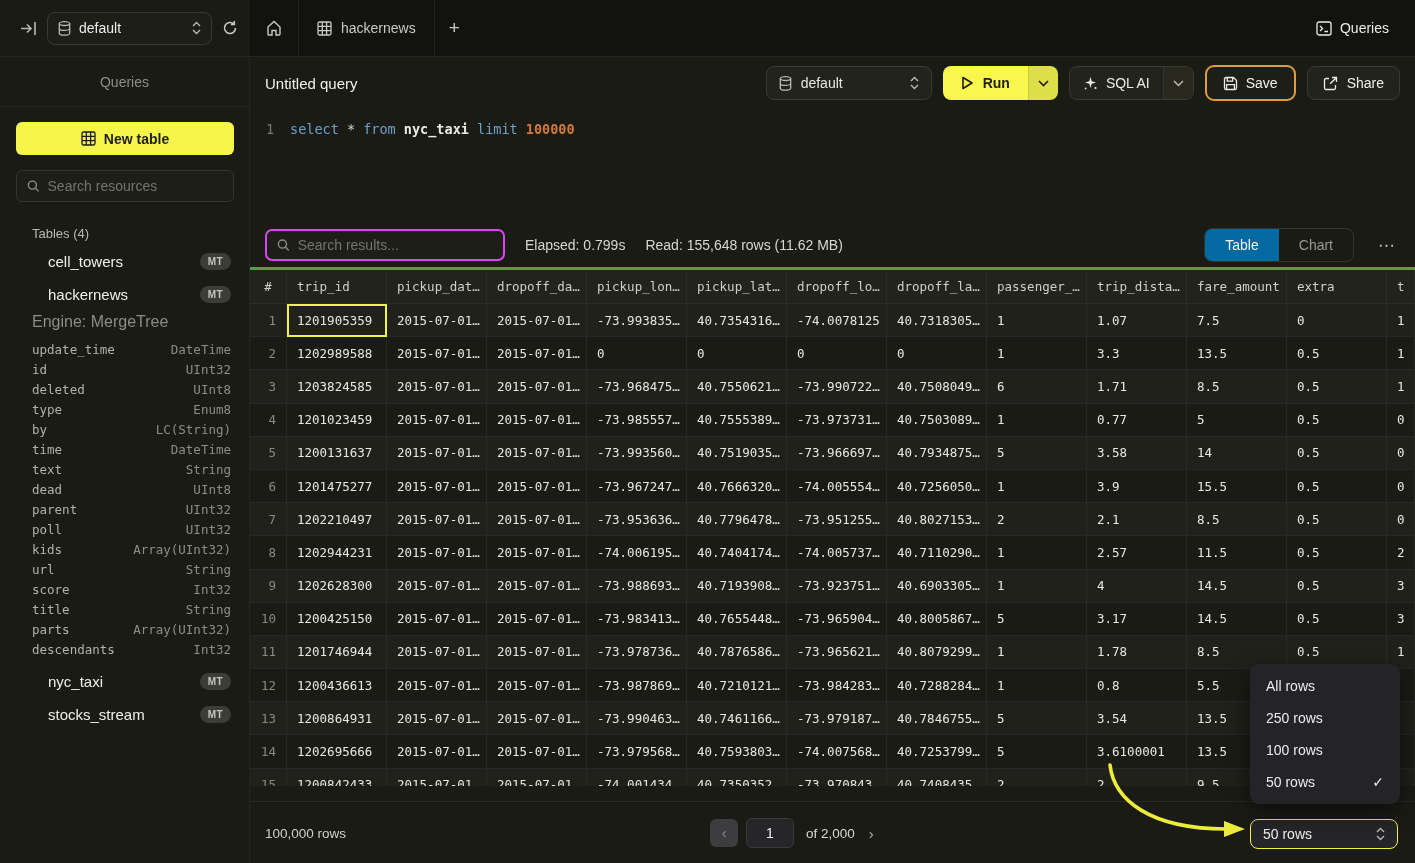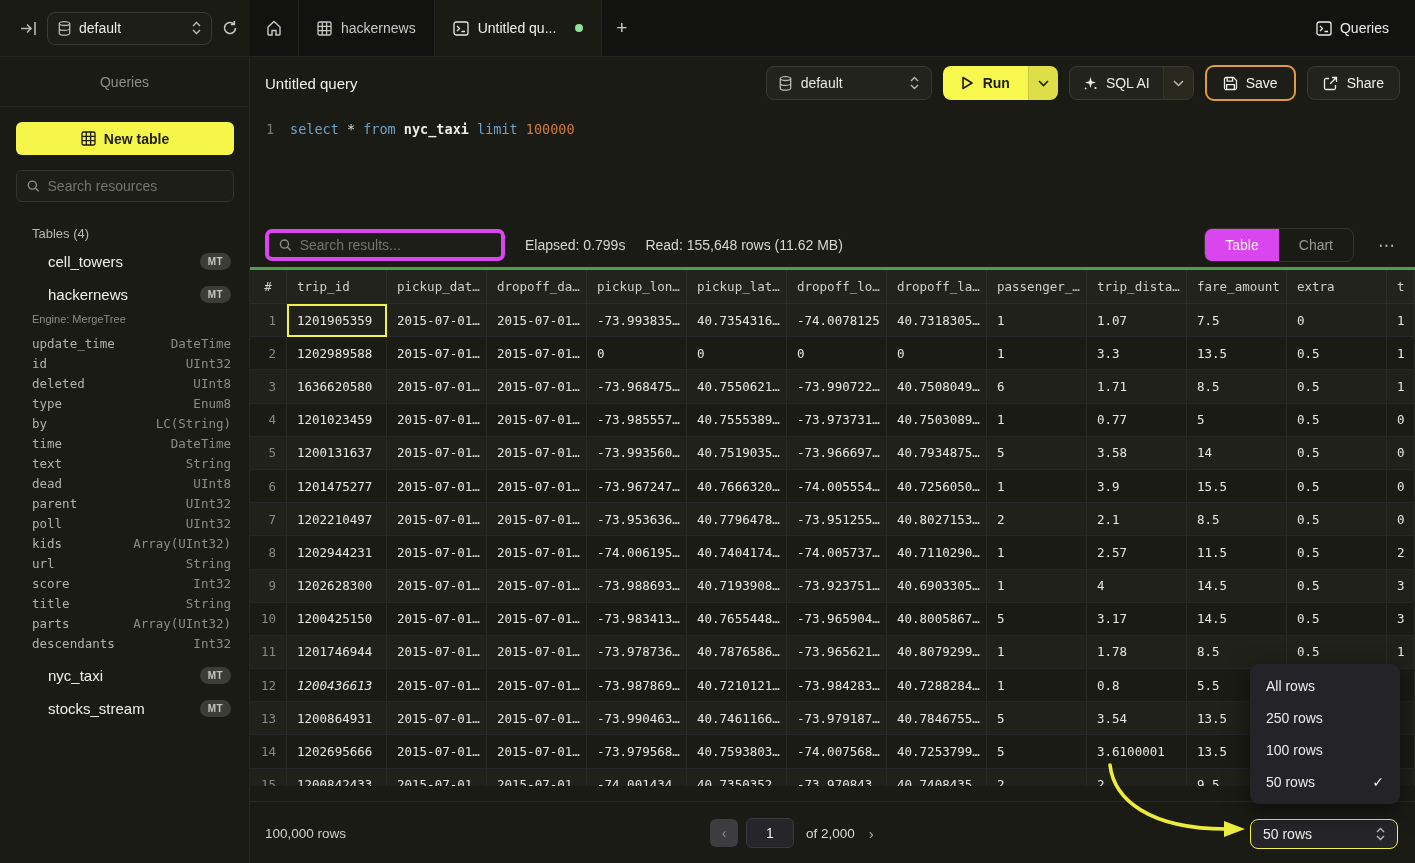--- a/index.html
+++ b/index.html
@@ -32,21 +32,21 @@
   .side-tab.active { color:#f0f0ec; }
   .side-tab.active::after { content:""; position:absolute; left:0; right:0; bottom:-1px; height:3px; background:#f6f64a; }
   .new-table-btn { margin:15px 16px 0; width:218px; height:33px; background:#f6f64a; color:#1d1d15; border:none; border-radius:6px; font-size:14px; font-weight:600; display:flex; align-items:center; justify-content:center; gap:8px; cursor:pointer;}
   .side-search { margin:15px 16px 0; width:218px; height:32px; border:1px solid #34342e; border-radius:6px; background:#1e1e19; display:flex; align-items:center; gap:8px; padding:0 10px;}
   .side-search input { background:none; border:none; outline:none; color:#d8d8d2; font-size:14px; width:100%; font-family:inherit;}
   .side-search input::placeholder { color:#75756e; }
   .side-section { margin:24px 0 0 32px; color:#b9b9b2; font-size:13px;}
   .tbl-item { display:flex; align-items:center; margin:0 18px 0 48px; height:33px; cursor:pointer;}
   .tbl-item .nm { font-size:15px; font-weight:500; color:#f0f0ea;}
   .badge { margin-left:auto; background:#3d3d37; color:#c6c6bf; font-size:10px; font-weight:600; padding:3px 8px; border-radius:9px; letter-spacing:.4px;}
-  .engine-line { margin:2px 0 8px 32px; color:#8d8d86; font-size:11px;}
+  .engine-line { margin:2px 0 8px 32px; color:#8d8d86; font-size:16px;}
   .schema { margin:0 18px 6px 32px; }
   .schema-row { display:flex; justify-content:space-between; height:20px; align-items:center; cursor:default;}
   .schema-name { font-family:"DejaVu Sans Mono", monospace; font-size:12.5px; color:#b2b2ab;}
   .schema-type { font-family:"DejaVu Sans Mono", monospace; font-size:12.5px; color:#8d8d86;}
 
   
   .main { position:absolute; top:58px; left:250px; right:0; bottom:0; }
   .qtoolbar { position:absolute; top:0; left:0; right:0; height:50px; display:flex; align-items:center; padding:0 15px;}
   .q-title { font-size:15px; color:#f0f0ec; }
   .qt-right { margin-left:auto; display:flex; align-items:center; gap:11px; }
@@ -61,31 +61,31 @@
   .save-btn { display:flex; align-items:center; gap:8px; height:36px; padding:0 16px; border:2px solid #df9c3e; border-radius:9px; background:#1e1e19; color:#f0f0ec; font-weight:500; cursor:pointer; font-size:14px;}
   .share-btn { display:flex; align-items:center; gap:9px; height:34px; padding:0 15px; border:1px solid #3a3a33; border-radius:8px; background:#23231d; color:#f0f0ec; font-weight:500; cursor:pointer; font-size:14px;}
 
   
   .editor { position:absolute; top:50px; left:0; right:0; height:115px; font-family:"DejaVu Sans Mono", monospace; font-size:13.5px;}
   .code-line { display:flex; padding-top:13px; }
   .gutter { width:40px; text-align:center; color:#7a7a73; flex:none;}
   .tok-keyword { color:#6ea1c8;margin-top:10px; }
   .tok-operator { color:#d8d8d2; }
   .tok-identifier { color:#ecece6; font-weight:700; }
-  .tok-number { color:#cf7a3f; }
+  .tok-number { color:#cf7a3f;font-weight:bold; }
 
   
   .results-bar { position:absolute; top:165px; left:0; right:0; height:44px; display:flex; align-items:center; padding:0 15px; gap:20px;}
-  .res-search { width:240px; height:32px; border:4px solid #d946ef; border-radius:7px; background:#1e1e19; display:flex; align-items:center; gap:8px; padding:0 10px; flex:none;}
+  .res-search { width:240px; height:32px; border:2px solid #d946ef; border-radius:7px; background:#1e1e19; display:flex; align-items:center; gap:8px; padding:0 10px; flex:none;}
   .res-search input { background:none; border:none; outline:none; color:#d8d8d2; font-size:14px; width:100%; font-family:inherit;}
   .res-search input::placeholder { color:#75756e; }
   .stat { color:#d8d8d2; font-size:14px; }
   .view-toggle { margin-left:auto; display:flex; border:1px solid #34342e; border-radius:8px; overflow:hidden; height:34px;}
   .vt-seg { display:flex; align-items:center; padding:0 20px; color:#9a9a93; cursor:pointer; font-size:14px;}
-  .vt-seg.active { background:#d946ef; color:#f5f5f0;justify-content:center; }
+  .vt-seg.active { background:#0369a1; color:#f5f5f0;justify-content:center; }
   .more-btn { color:#c0c0ba; font-size:17px; padding:0 4px; background:none; border:none; cursor:pointer; letter-spacing:1px;}
 
   
   .grid { position:absolute; top:209px; left:0; right:0; height:519px; overflow:hidden; border-top:3px solid #4e9e4a; font-family:"DejaVu Sans Mono", monospace; font-size:12.5px;}
   .grid-header { display:flex; height:34px; background:#23231e; border-bottom:1px solid #2e2e29; color:#d0d0ca;}
   .gh-cell { display:flex; align-items:center; padding:0 10px; border-right:1px solid #2e2e29; overflow:hidden; white-space:nowrap; flex:none;}
   .gh-cell.numcol { justify-content:center; padding:0; }
   .grid-row { display:flex; height:33.2px; }
   .grid-row.odd { background:#21211b; }
   .grid-row.even { background:#1b1b16; }
@@ -147,28 +147,20 @@
       <svg class="ic" width="16" height="16" viewBox="0 0 16 16" fill="none" stroke="#c9c9c3" stroke-width="1.4">
           <path d="M2 7l6-5.5L14 7v7a1 1 0 0 1-1 1H10v-4.5H6V15H3a1 1 0 0 1-1-1z"></path>
         </svg>
     </div>
     <div class="tab">
       <svg class="ic" width="15" height="15" viewBox="0 0 15 15" fill="none" stroke="#c9c9c3" stroke-width="1.3">
           <rect x="1" y="1" width="13" height="13" rx="1.5"></rect>
           <path d="M1 5.3h13M1 9.6h13M5.3 1v13M9.6 1v13"></path>
         </svg>
       <span>hackernews</span>
-    </div>
-    <div class="tab active">
-      <svg class="ic" width="16" height="15" viewBox="0 0 16 15" fill="none" stroke="#e8e8e3" stroke-width="1.3">
-          <rect x="1" y="1" width="14" height="13" rx="2"></rect>
-          <path d="M4 5l2.5 2.5L4 10M8.5 10.5H12"></path>
-        </svg>
-      <span>Untitled qu...</span>
-      <span class="green-dot"></span>
     </div>
     <button class="plus-btn">+</button>
     <div class="queries-top">
       <svg class="ic" width="16" height="15" viewBox="0 0 16 15" fill="none" stroke="#ececea" stroke-width="1.3">
           <rect x="1" y="1" width="14" height="13" rx="2"></rect>
           <path d="M4 5l2.5 2.5L4 10M8.5 10.5H12"></path>
         </svg>
       <span>Queries</span>
     </div>
   </div>
@@ -412,21 +404,21 @@
           <div class="gc" style="width: 100px;">0</div>
           <div class="gc" style="width: 100px;">0</div>
           <div class="gc" style="width: 100px;">1</div>
           <div class="gc" style="width: 100px;">3.3</div>
           <div class="gc" style="width: 100px;">13.5</div>
           <div class="gc" style="width: 100px;">0.5</div>
           <div class="gc" style="width: auto; flex: 1 1 0%;">1</div>
         </div>
         <div class="grid-row odd">
           <div class="gc numcol" style="width: 37px;">3</div>
-          <div class="gc" style="width: 100px;">1636620580</div>
+          <div class="gc" style="width: 100px;">1203824585</div>
           <div class="gc" style="width: 100px;">2015-07-01…</div>
           <div class="gc" style="width: 100px;">2015-07-01…</div>
           <div class="gc" style="width: 100px;">-73.968475…</div>
           <div class="gc" style="width: 100px;">40.7550621…</div>
           <div class="gc" style="width: 100px;">-73.990722…</div>
           <div class="gc" style="width: 100px;">40.7508049…</div>
           <div class="gc" style="width: 100px;">6</div>
           <div class="gc" style="width: 100px;">1.71</div>
           <div class="gc" style="width: 100px;">8.5</div>
           <div class="gc" style="width: 100px;">0.5</div>
@@ -547,21 +539,21 @@
           <div class="gc" style="width: 100px;">-73.965621…</div>
           <div class="gc" style="width: 100px;">40.8079299…</div>
           <div class="gc" style="width: 100px;">1</div>
           <div class="gc" style="width: 100px;">1.78</div>
           <div class="gc" style="width: 100px;">8.5</div>
           <div class="gc" style="width: 100px;">0.5</div>
           <div class="gc" style="width: auto; flex: 1 1 0%;">1</div>
         </div>
         <div class="grid-row even">
           <div class="gc numcol" style="width: 37px;">12</div>
-          <div class="gc" style="width: 100px; font-style: italic;">1200436613</div>
+          <div class="gc" style="width: 100px;">1200436613</div>
           <div class="gc" style="width: 100px;">2015-07-01…</div>
           <div class="gc" style="width: 100px;">2015-07-01…</div>
           <div class="gc" style="width: 100px;">-73.987869…</div>
           <div class="gc" style="width: 100px;">40.7210121…</div>
           <div class="gc" style="width: 100px;">-73.984283…</div>
           <div class="gc" style="width: 100px;">40.7288284…</div>
           <div class="gc" style="width: 100px;">1</div>
           <div class="gc" style="width: 100px;">0.8</div>
           <div class="gc" style="width: 100px;">5.5</div>
           <div class="gc" style="width: 100px;">0.5</div>

